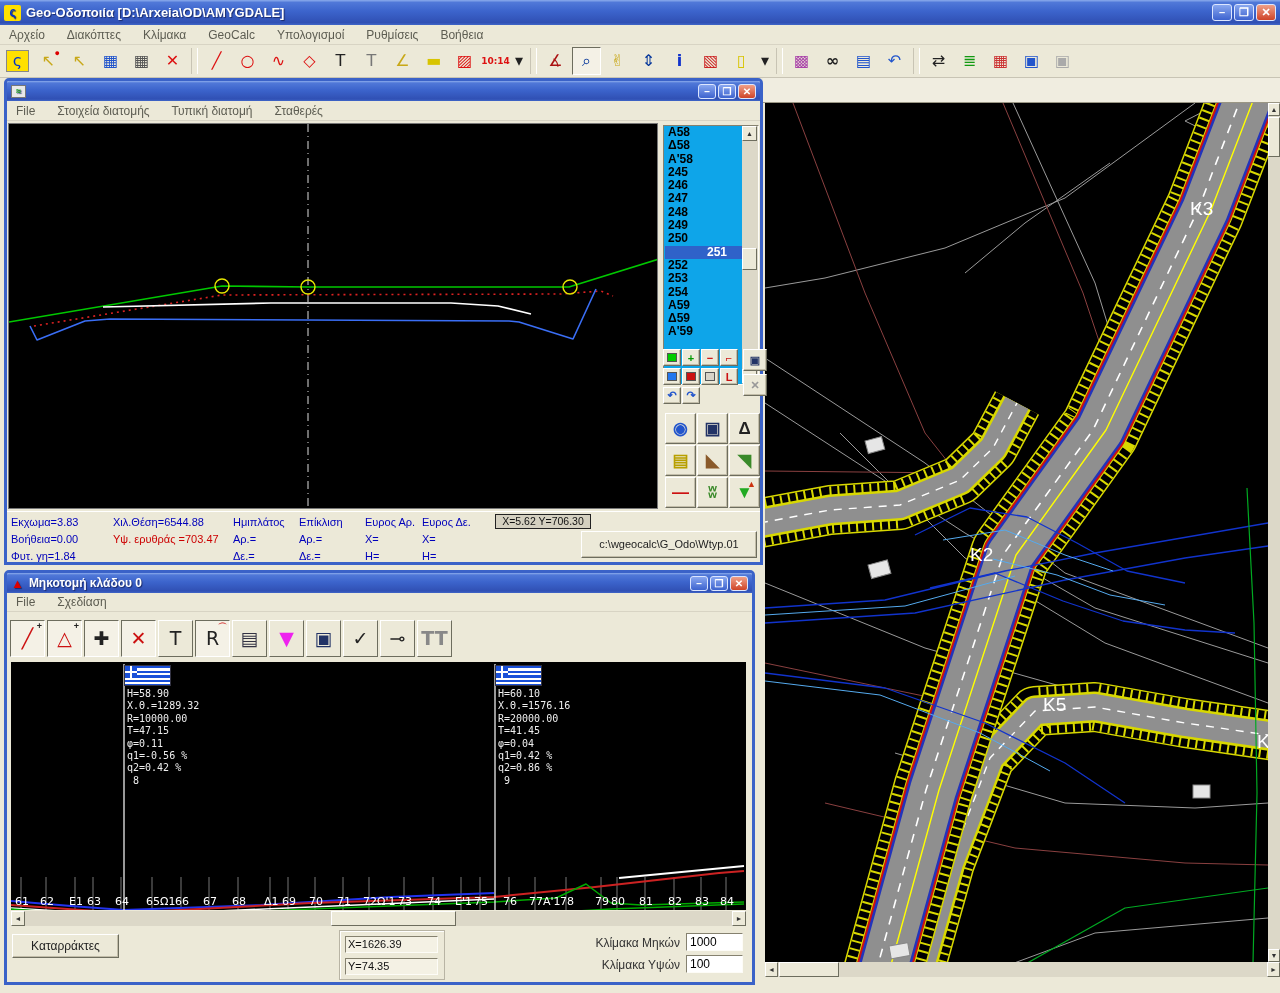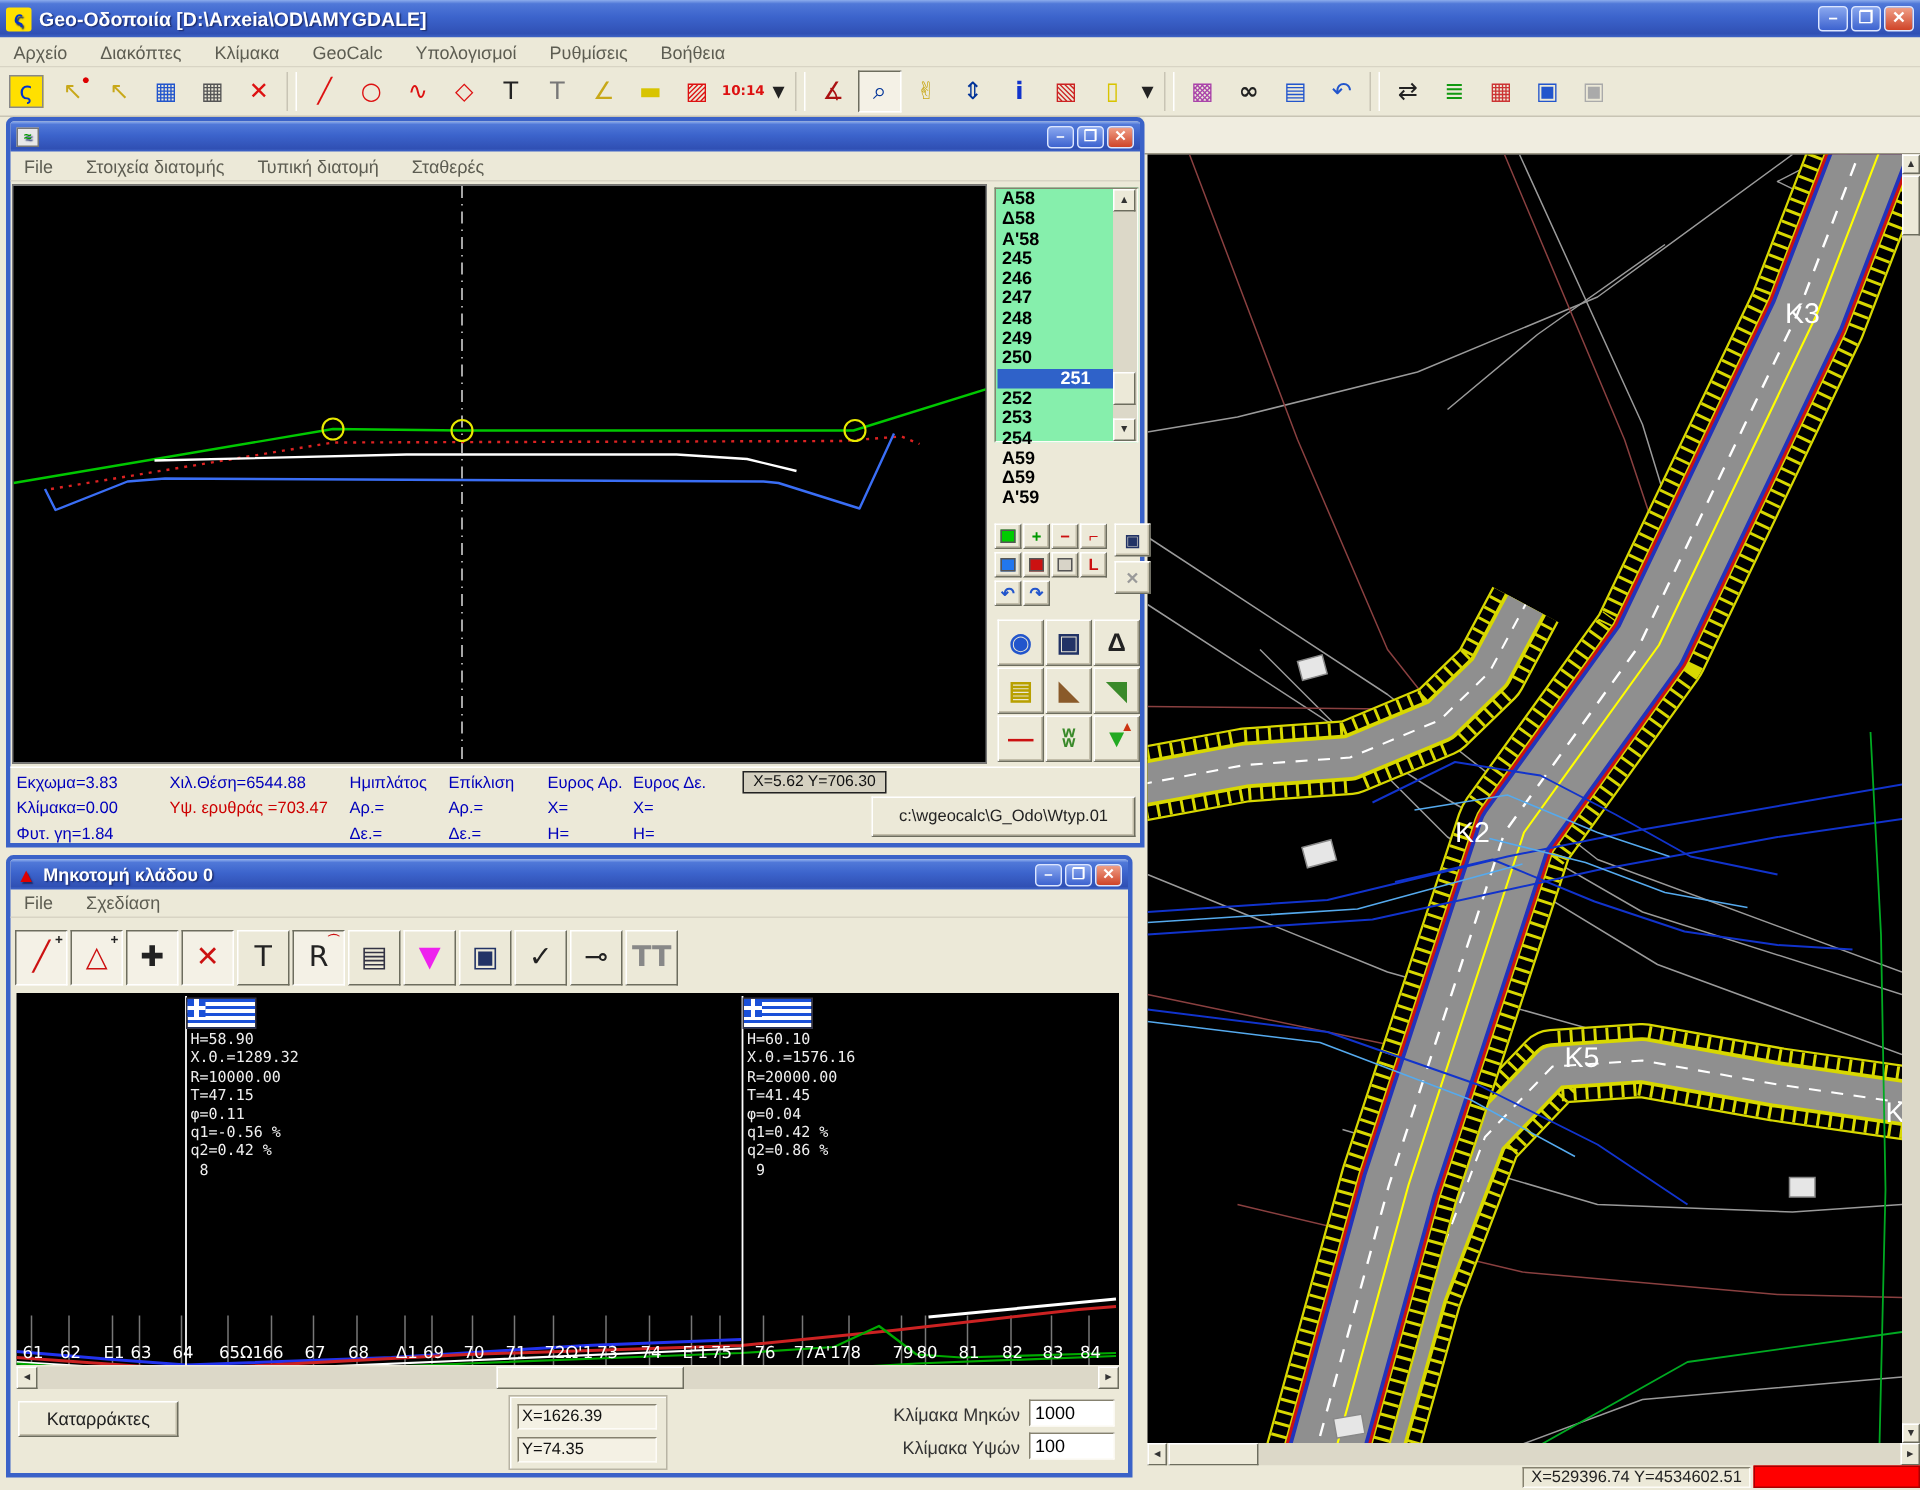--- a/index.html
+++ b/index.html
@@ -64,21 +64,21 @@
   
   #cs-window { position:absolute; left:4px; top:78px; width:759px; height:487px;
     border:3px solid #3a62c8; border-radius:5px 5px 0 0; background:#ECE9D8; }
   #cs-titlebar { height:20px; font-size:11.5px; border-radius:2px 2px 0 0; }
   #cs-titlebar .cap-btn { width:18px; height:15px; line-height:13px; font-size:10px; }
   #cs-icon { width:15px; height:13px; background:#e8e8e8; border:1px solid #777; color:#090;
     font-size:9px; line-height:11px; text-align:center; font-weight:bold; }
   #cs-menubar { height:20px; border-bottom:1px solid #d8d4c4; }
   #cs-canvas { position:absolute; left:1px; top:42px; width:650px; height:386px; background:#000;
     border:1px solid #777; }
-  #cs-listbox { position:absolute; left:656px; top:44px; width:96px; height:170px; background:#86efac;
+  #cs-listbox { position:absolute; left:656px; top:44px; width:96px; height:260px; background:#0ea5e9;
     border:1px solid; border-color:#85816f #fdfcf7 #fdfcf7 #85816f; font-size:12px; font-weight:bold; }
   .lb-items { position:absolute; left:1px; top:0; right:16px; }
   .lb-item { height:13.3px; line-height:13px; padding-left:3px; color:#000; }
   .lb-item.selected { background:#2f62c9; color:#fff;padding-left:42px; }
   .lb-scroll { position:absolute; right:0; top:0; width:16px; height:100%; background:#dcd8c8; }
   #cs-btn-grid { position:absolute; left:656px; top:268px; width:98px; height:58px; }
   .mini-btn { position:absolute; width:18px; height:17px; display:flex; align-items:center;
     justify-content:center; font-size:11px; font-weight:bold; }
   .mini-btn .swatch { width:10px; height:9px; border:1px solid #555; }
   #cs-big-grid { position:absolute; left:658px; top:332px; width:95px; height:95px; }
@@ -324,24 +324,20 @@
   <div id="map-vscroll">
     <span class="scroll-arrow" style="left:0;top:0;width:12px;height:13px;line-height:12px;">▲</span>
     <span class="scroll-thumb" style="left:0;top:14px;width:12px;height:40px;"></span>
     <span class="scroll-arrow" style="left:0;bottom:0;width:12px;height:13px;line-height:12px;">▼</span>
   </div>
   <div id="map-hscroll">
     <span class="scroll-arrow" style="left:0;top:0;width:13px;height:15px;line-height:14px;">◄</span>
     <span class="scroll-thumb" style="left:14px;top:0;width:60px;height:15px;"></span>
     <span class="scroll-arrow" style="right:0;top:0;width:13px;height:15px;line-height:14px;">►</span>
   </div>
-  <div id="map-statusbar">
-    <span id="map-coords" class="sunken">X=529396.74 Y=4534602.51</span>
-    <span id="map-redbox"></span>
-  </div>
 
   <div id="cs-window">
     <div id="cs-titlebar" class="titlebar">
       <span id="cs-icon">≈</span>
       <span class="caption-buttons">
         <span class="cap-btn">–</span>
         <span class="cap-btn">❐</span>
         <span class="cap-btn close">✕</span>
       </span>
     </div>
@@ -454,21 +450,21 @@
         <div class="big-btn btn3d" style="left: 64px; top: 64px;">
           <span style="color: rgb(34, 170, 34);">▼</span>
           <span class="badge" style="color: rgb(204, 51, 17);">▲</span>
         </div>
       </div>
     <div id="cs-status">
       <span id="cs-coordbox">X=5.62 Y=706.30</span>
       <span id="cs-typ-btn" class="btn3d">c:\wgeocalc\G_Odo\Wtyp.01</span>
     <div class="st-col" style="left: 4px;">
           <div style="color: rgb(0, 0, 187);">Εκχωμα=3.83</div>
-          <div style="color: rgb(0, 0, 187);">Κλίμακα=0.00</div>
+          <div style="color: rgb(0, 0, 187);">Βοήθεια=0.00</div>
           <div style="color: rgb(0, 0, 187);">Φυτ. γη=1.84</div>
         </div>
         <div class="st-col" style="left: 106px;">
           <div style="color: rgb(0, 0, 187);">Χιλ.Θέση=6544.88</div>
           <div style="color: rgb(204, 0, 0);">Υψ. ερυθράς =703.47</div>
           <div style="color: rgb(0, 136, 0); margin-top: 30px;">Υψ. Αξονα =703.88</div>
         </div>
         <div class="st-col" style="left: 226px;">
           <div style="color: rgb(0, 0, 187);">Ημιπλάτος</div>
           <div style="color: rgb(0, 0, 187);">Αρ.=</div>

